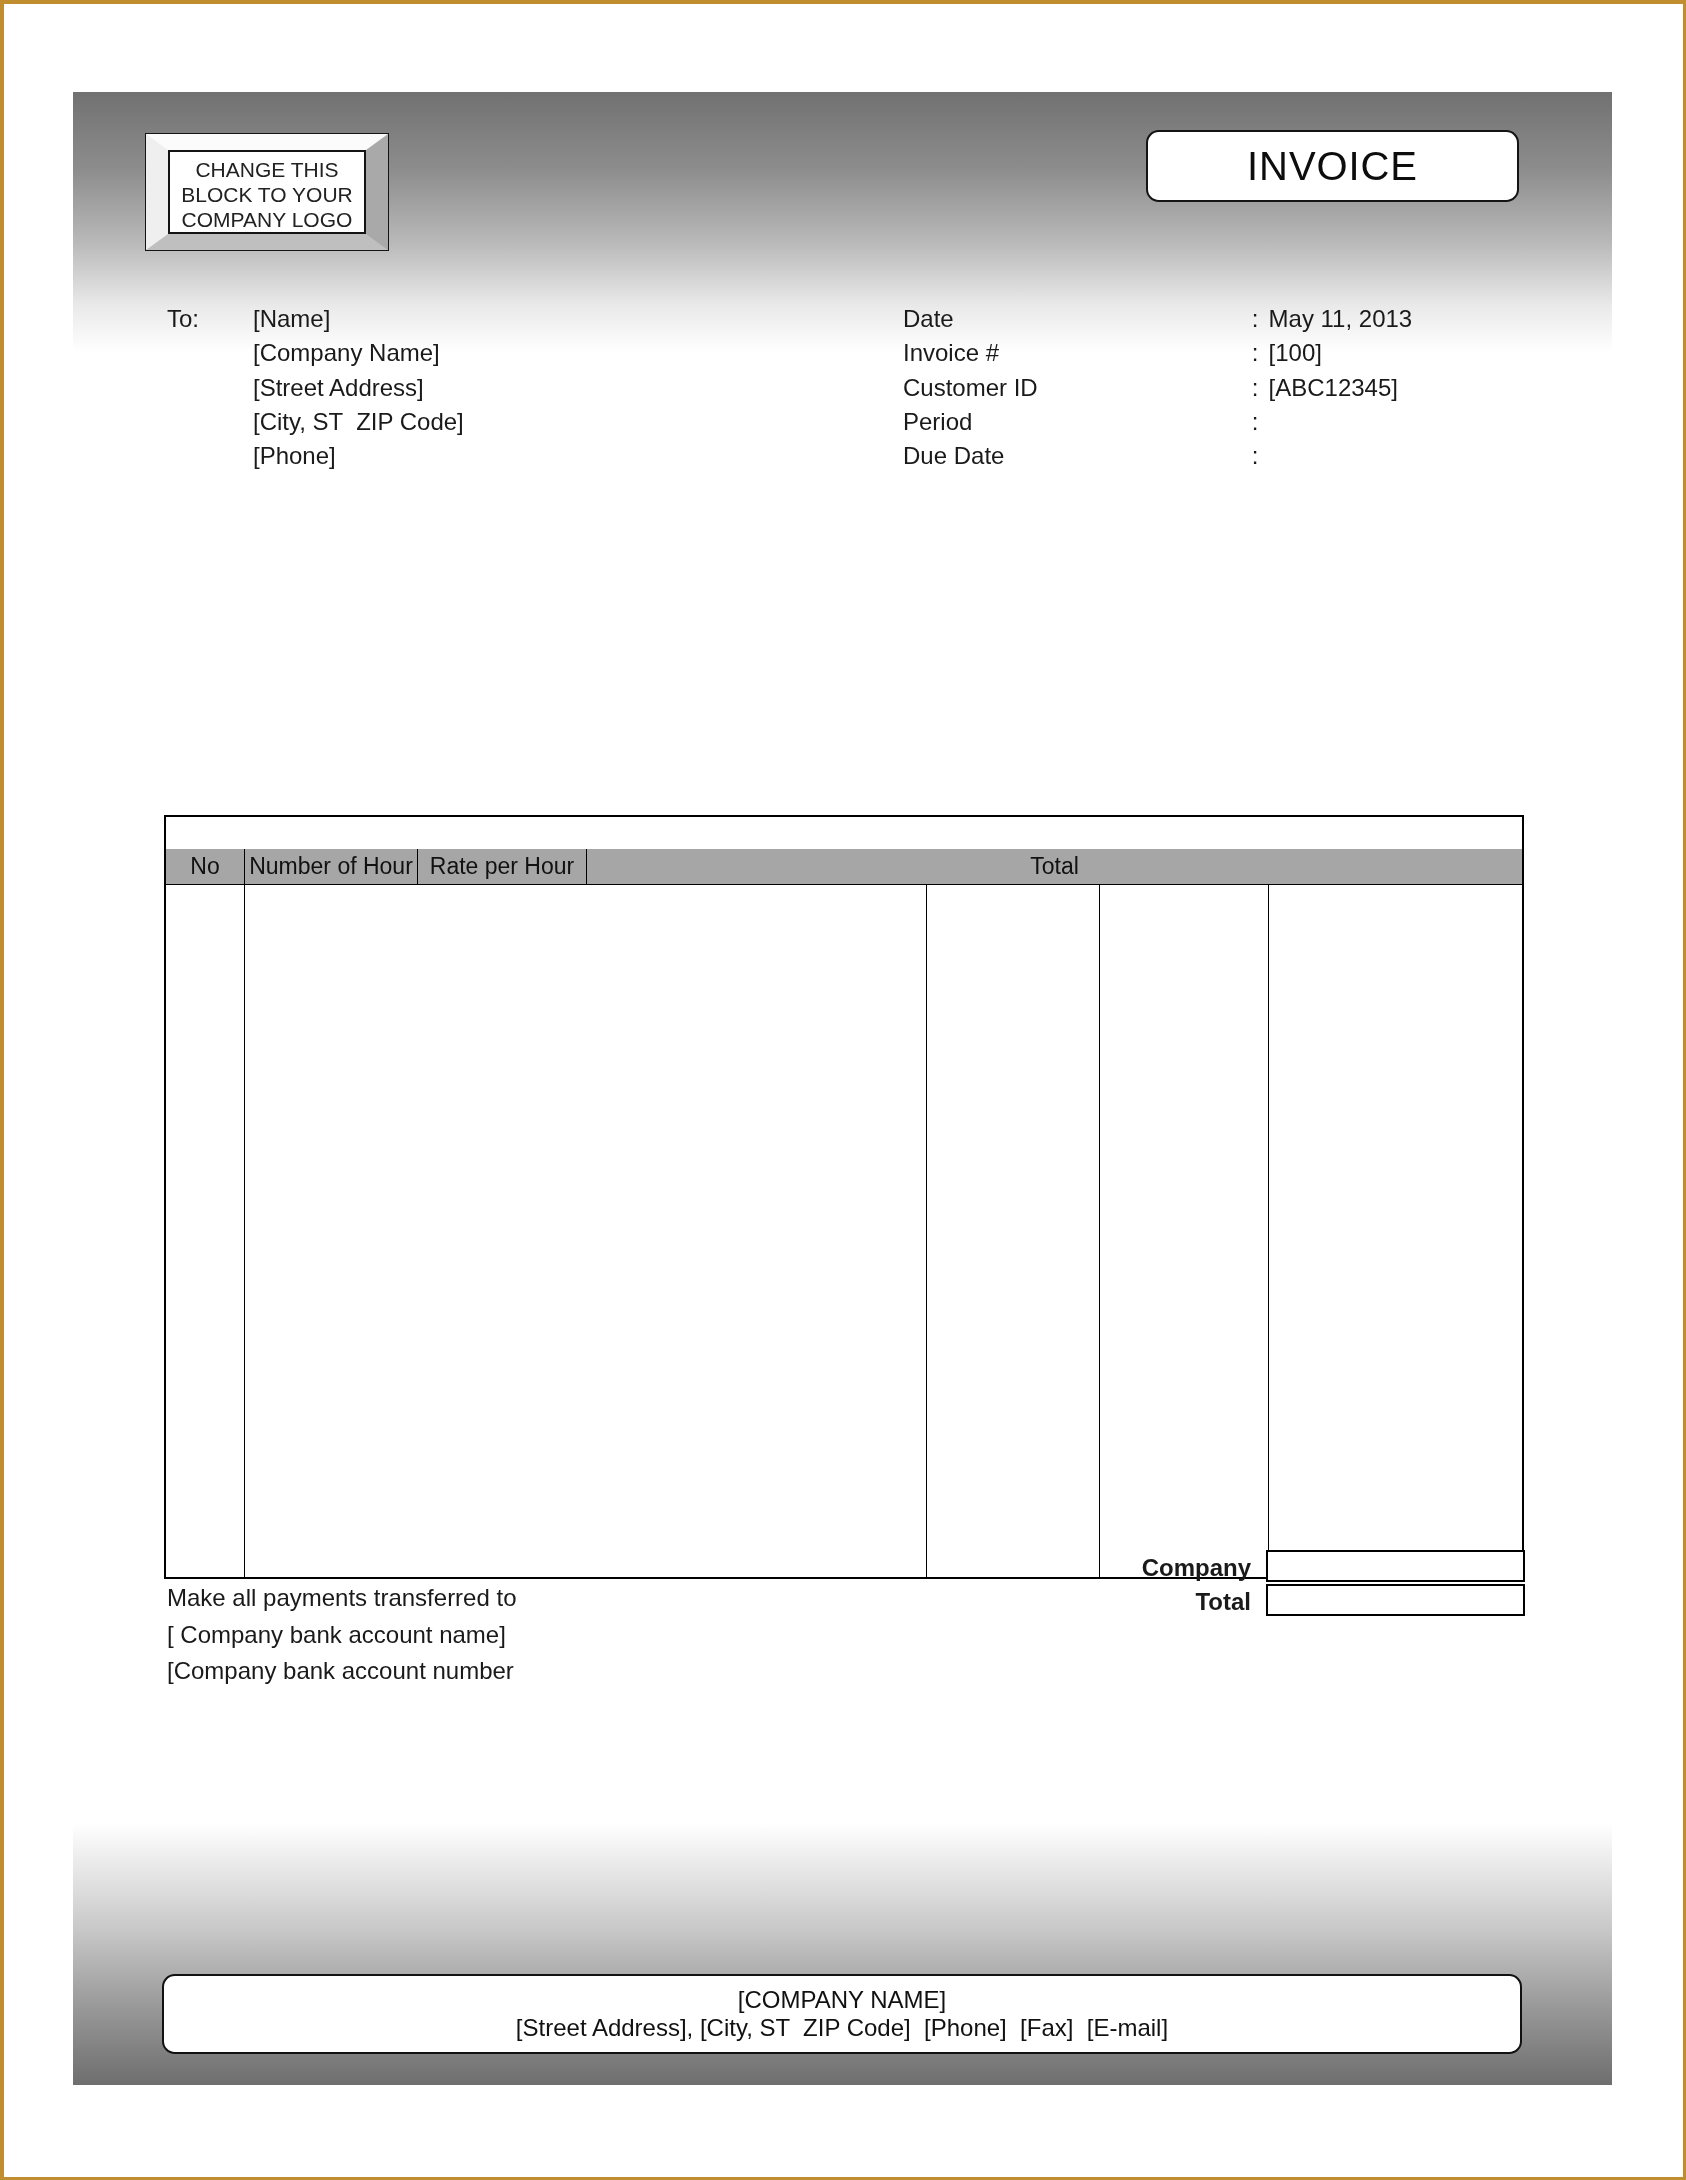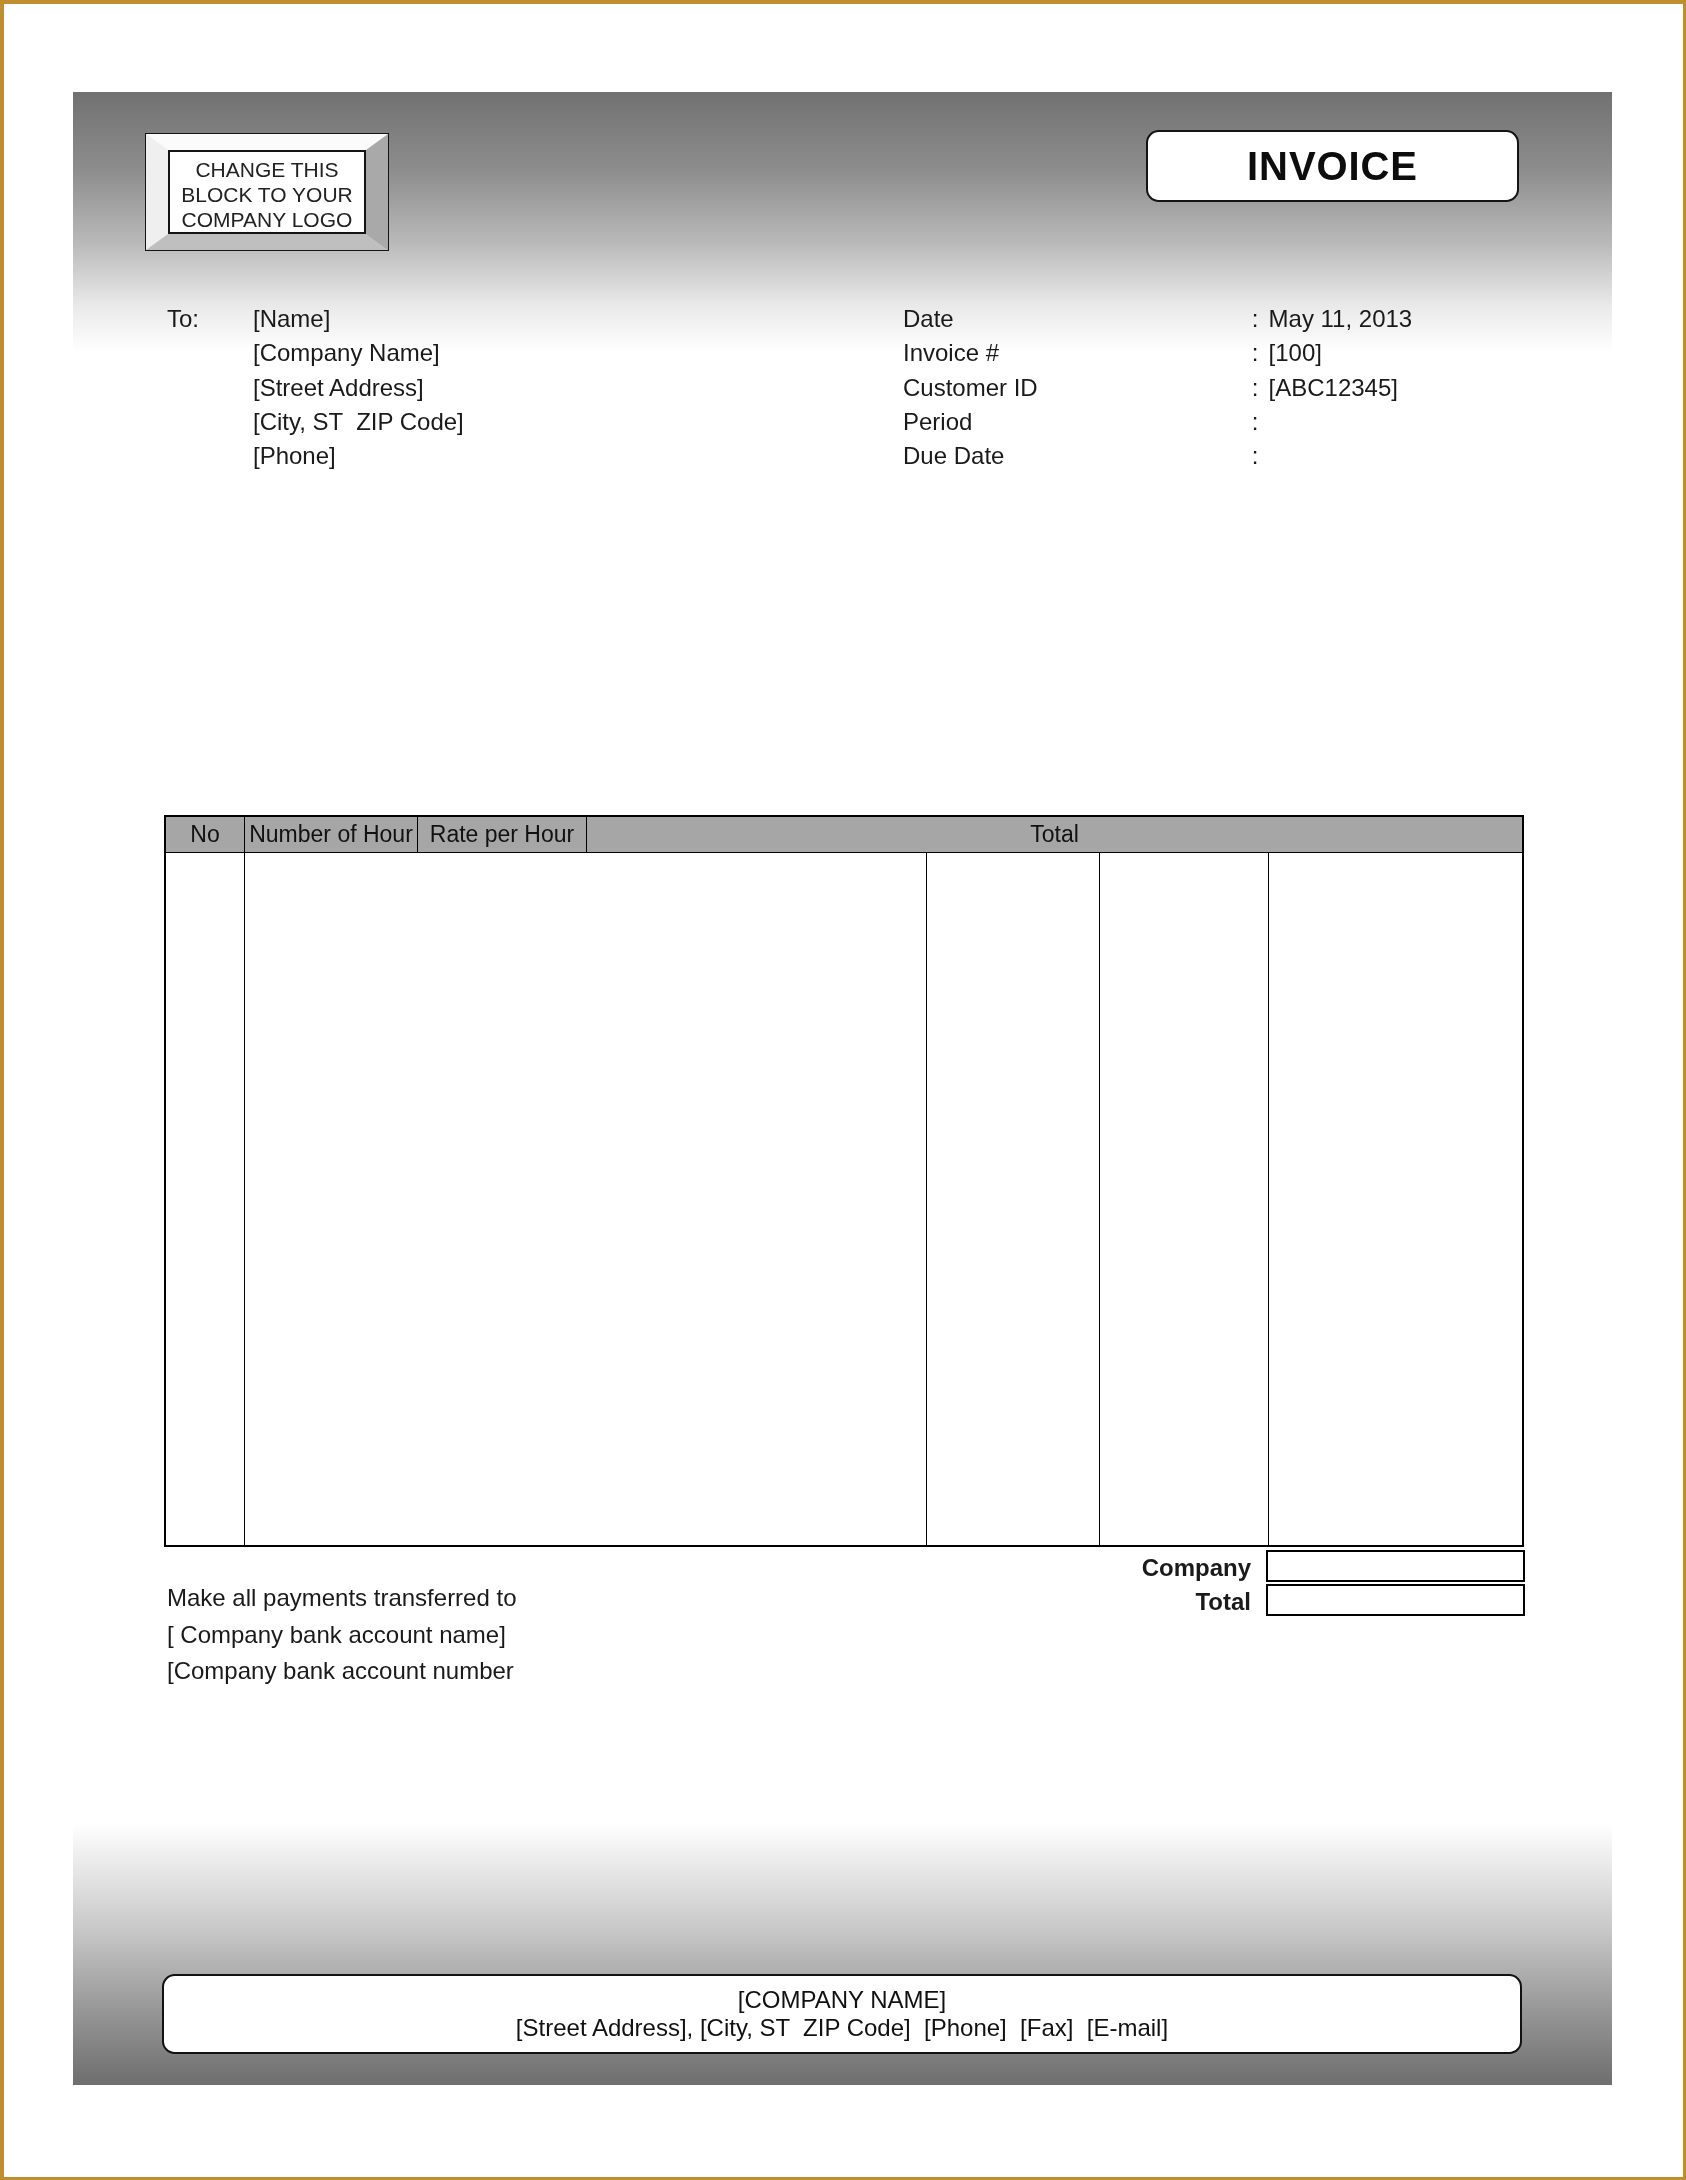--- a/index.html
+++ b/index.html
@@ -21,42 +21,42 @@
   .logo-bevel{width:100%;height:100%;box-sizing:border-box;border-style:solid;
     border-width:16px 22px;border-color:#fbfbfb #a9a9a9 #bfbfbf #efefef;}
   .logo-inner{width:100%;height:100%;box-sizing:border-box;border:2.6px solid #141414;
     background:#fff;display:flex;flex-direction:column;align-items:center;justify-content:flex-end;
     font-size:21px;line-height:25px;text-align:center;color:#222;}
 
   
   .title-box{position:absolute;left:1146px;top:130px;width:373px;height:72px;
     box-sizing:border-box;border:2.6px solid #141414;border-radius:12.8px;background:#fff;
     display:flex;align-items:center;justify-content:center;}
-  .title-box span{font-size:40px;font-weight:bold;letter-spacing:0.9px;color:#0d0d0d;}
+  .title-box span{font-size:40px;font-weight:normal;letter-spacing:0.9px;color:#0d0d0d;}
 
   
   .to-label{position:absolute;left:167px;top:302px;font-size:24px;line-height:34px;}
   .to-line{position:absolute;left:253px;font-size:24px;line-height:34px;white-space:pre;text-align:center;}
 
   
   .meta-row{position:absolute;left:903px;width:613px;display:flex;font-size:24px;line-height:34px;}
   .meta-label{flex:0 0 341px;text-align:left;}
   .meta-colon{flex:0 0 auto;margin:0 10.2px 0 7.7px;}
   .meta-value{flex:1;text-align:left;white-space:pre;}
 
   
   .job-box{position:absolute;left:162px;top:645px;width:430px;height:113px;
     box-sizing:border-box;border:2.6px solid #000;background:#fff;}
   .job-header{height:37px;box-sizing:border-box;border-bottom:2.6px solid #000;background:#a6a6a6;
     display:flex;align-items:center;justify-content:center;font-size:22px;font-weight:bold;color:#111;}
   .job-body{height:74px;background:#fff;}
 
   
   .items{position:absolute;left:164px;top:815px;width:1360px;box-sizing:border-box;border:2.6px solid #000;background:#fff;}
-  .items-header{display:flex;height:35px;box-sizing:content-box;background:#a6a6a6;border-bottom:1.7px solid #000;}
+  .items-header{display:flex;height:35px;box-sizing:content-box;background:#a6a6a6;border-bottom:1.7px solid #000;margin-top:32px;}
   .items-body{display:flex;height:692px;background:#fff;}
   .cell{box-sizing:border-box;display:flex;align-items:center;justify-content:center;font-size:23px;color:#111;}
   .c1{width:78px;}
   .c2{width:682px;border-left:1.7px solid #000;}
   .c3{width:173px;border-left:1.7px solid #000;}
   .c4{width:169px;border-left:1.7px solid #000;}
   .c5{flex:1;border-left:1.7px solid #000;}
 
   
   .sum-label{position:absolute;left:825px;width:426px;text-align:right;font-size:24px;font-weight:bold;}

